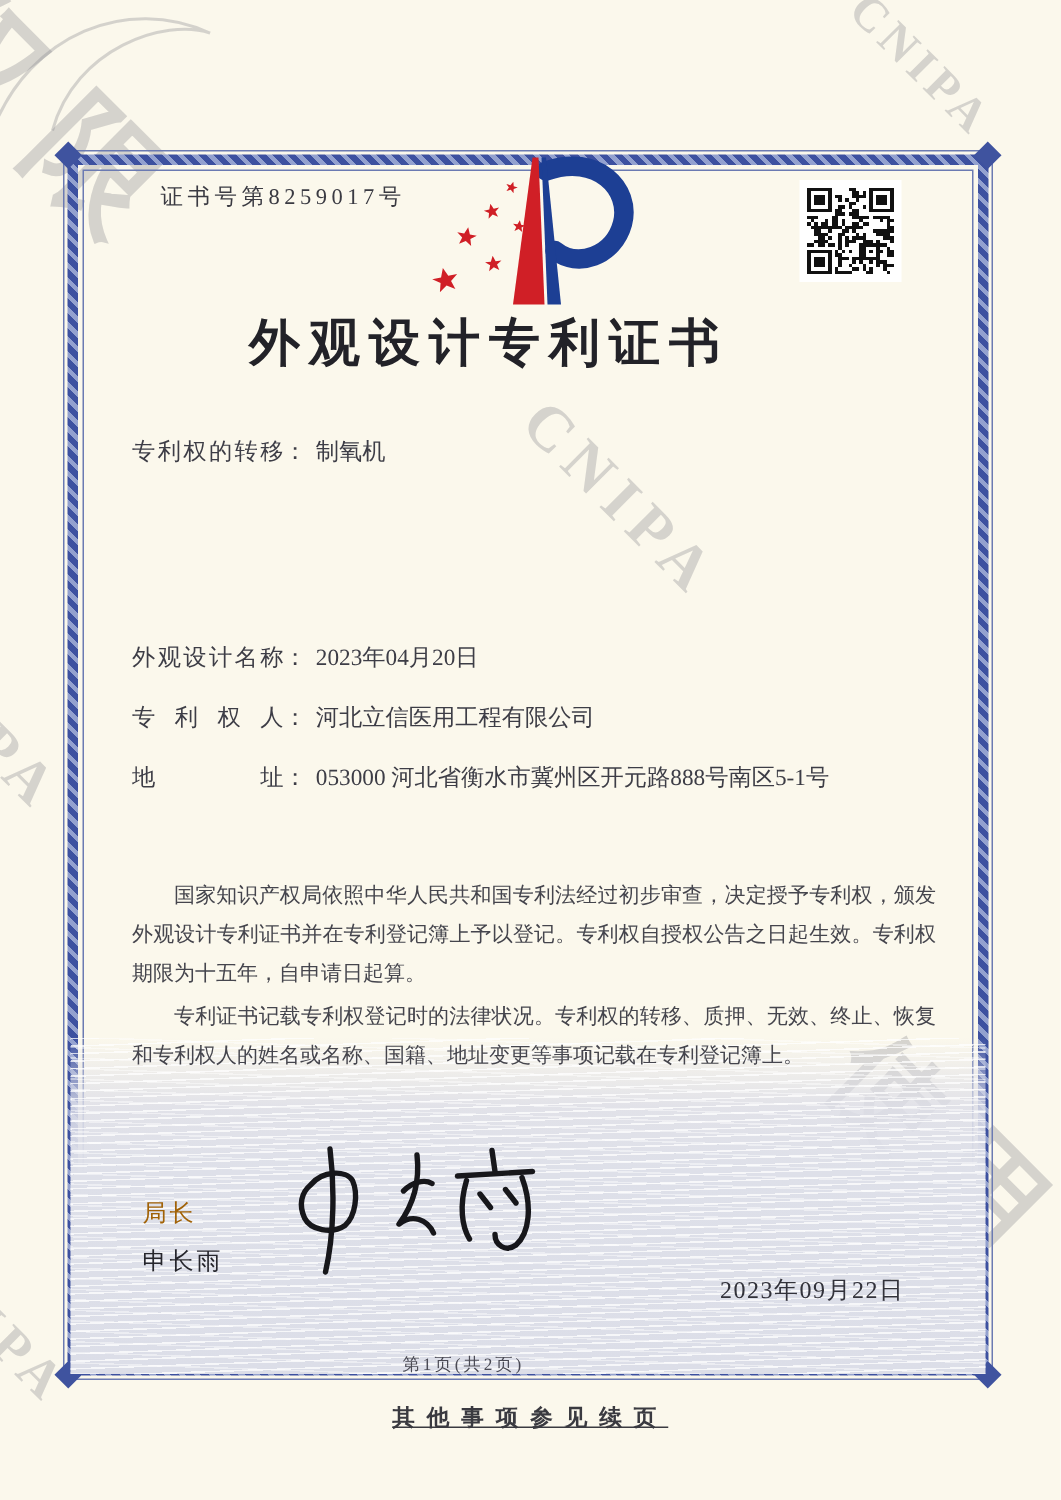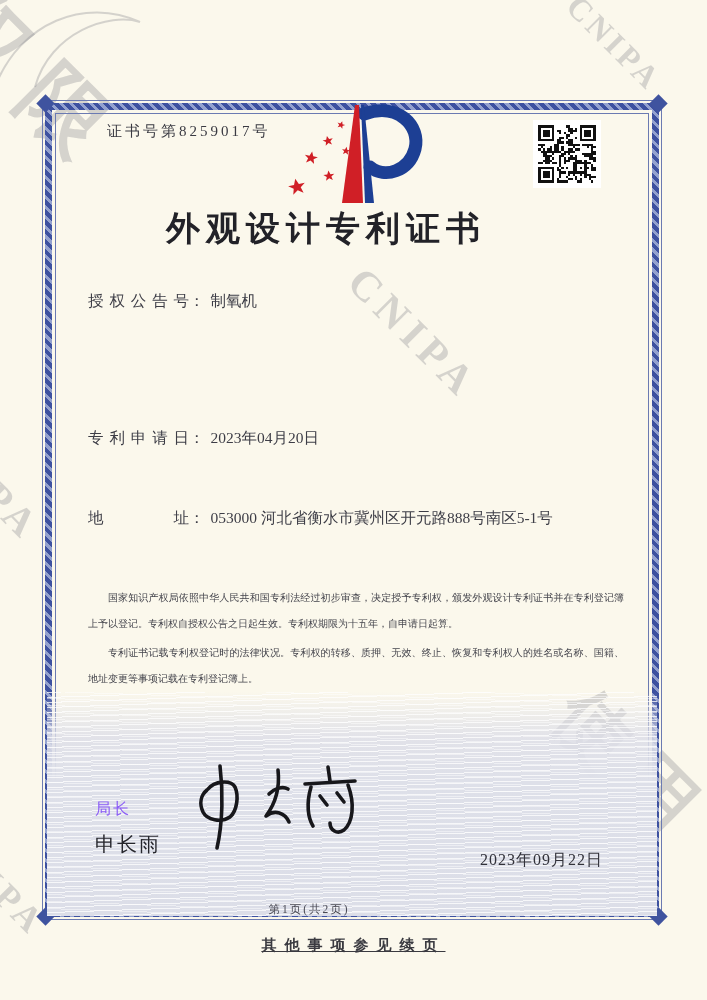--- a/index.html
+++ b/index.html
@@ -46,27 +46,27 @@
 
   .title { left:0; top:206px; width:652px; text-align:center; font-size:34px; font-weight:700;
            letter-spacing:6px; color:#222228; }
 
   .frow { left:88px; width:545px; font-size:15.5px; color:#3d3d46; white-space:nowrap; }
   .flabel { display:inline-block; width:101px; text-align:justify; text-align-last:justify; vertical-align:bottom; }
   .flabel2 { display:inline-block; margin-left:46px; }
   .colon { margin-right:6px; }
   .r0{top:291px} .r1{top:343px} .r2{top:387px} .r3{top:428px} .r4{top:468px} .r5{top:508px} .r6{top:548px}
 
-  .paras { left:88px; top:585px; width:536px; font-size:10px; line-height:26px;
+  .paras { left:88px; top:585px; width:536px; font-size:14px; line-height:26px;
            text-align:justify; color:#45454d; }
   .paras p { text-indent:2em; margin-bottom:3px; }
 
   .sans { font-family:"Liberation Sans", sans-serif; }
-  .sig-title { left:95px; top:799px; font-size:16px; color:#8b5cf6; letter-spacing:2px; }
-  .sig-name  { left:95px; top:831px; font-size:20px; color:#26262c; letter-spacing:2px; }
+  .sig-title { left:95px; top:799px; font-size:16px; color:#a16207; letter-spacing:2px; }
+  .sig-name  { left:95px; top:831px; font-size:16px; color:#26262c; letter-spacing:2px; }
   .sig-svg   { left:183px; top:760px; width:200px; height:95px; }
   .issue-date { left:480px; top:850px; font-size:16px; color:#32323a; letter-spacing:1px; }
 
   .page-no { left:0; top:902px; width:618px; text-align:center; font-size:11.5px; color:#4a4a54; letter-spacing:2px; }
   .footer-note { left:0; top:936px; width:707px; text-align:center; font-size:15px; font-weight:600;
                  letter-spacing:8px; color:#3a3a40;text-decoration:underline; }
 </style>
 </head>
 <body>
 
@@ -329,24 +329,27 @@
           <rect x="1" y="19" width="5" height="5" fill="#fff"></rect>
           <rect x="2" y="20" width="3" height="3" fill="#111"></rect>
           <rect x="16" y="16" width="5" height="5" fill="#111"></rect>
           <rect x="17" y="17" width="3" height="3" fill="#fff"></rect>
           <rect x="18" y="18" width="1" height="1" fill="#111"></rect>
         </svg></div>
 
     <div class="abs title">外观设计专利证书</div>
 
     <div class="abs frow r0">
-      <span class="flabel">授权公告号</span><span class="colon">：</span><span>制氧机</span>
+      <span class="flabel">专利权的转移</span><span class="colon">：</span><span>制氧机</span>
     </div>
     <div class="abs frow r3">
-      <span class="flabel">专利申请日</span><span class="colon">：</span><span>2023年04月20日</span>
+      <span class="flabel">外观设计名称</span><span class="colon">：</span><span>2023年04月20日</span>
+    </div>
+    <div class="abs frow r4">
+      <span class="flabel">专利权人</span><span class="colon">：</span><span>河北立信医用工程有限公司</span>
     </div>
     <div class="abs frow r5">
       <span class="flabel">地址</span><span class="colon">：</span><span>053000 河北省衡水市冀州区开元路888号南区5-1号</span>
     </div>
 
     <div class="abs paras">
       <p>国家知识产权局依照中华人民共和国专利法经过初步审查，决定授予专利权，颁发外观设计专利证书并在专利登记簿上予以登记。专利权自授权公告之日起生效。专利权期限为十五年，自申请日起算。</p>
       <p>专利证书记载专利权登记时的法律状况。专利权的转移、质押、无效、终止、恢复和专利权人的姓名或名称、国籍、地址变更等事项记载在专利登记簿上。</p>
     </div>
 

